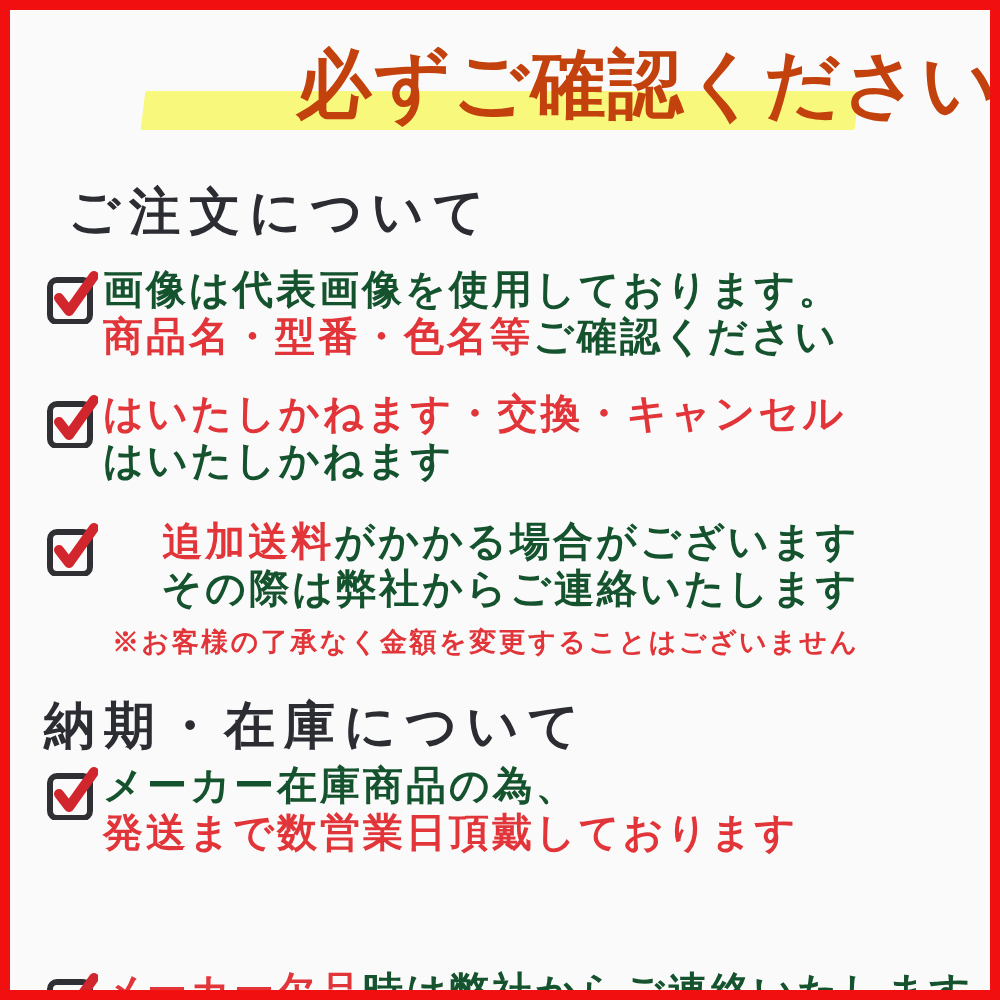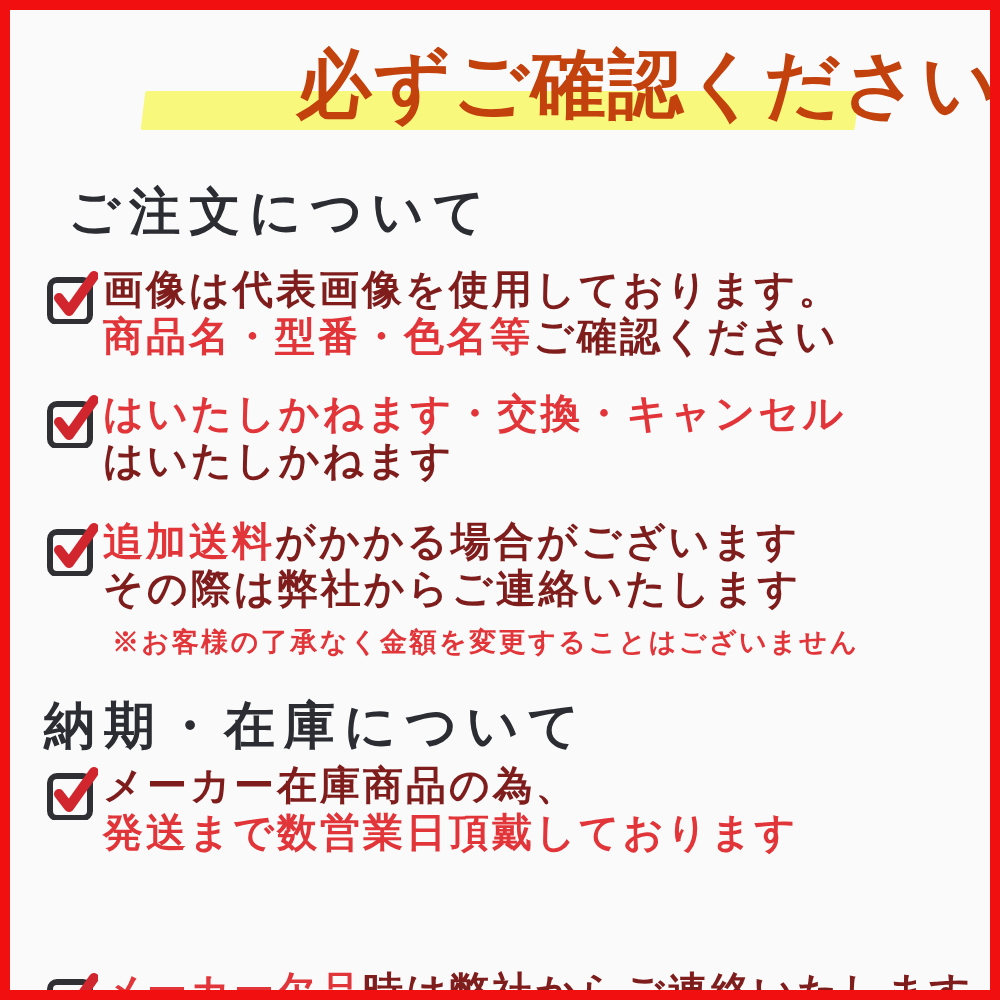--- a/index.html
+++ b/index.html
@@ -54,39 +54,39 @@
     letter-spacing: 9px;
     color: #2b2d33;
     white-space: nowrap;
   }
   #heading-orders { top: 183px; margin-left: 24px; }
   #heading-stock  { top: 697px; }
   
   .check-item { position: absolute; left: 46px; }
   #item-1 { top: 266px; }
   #item-2 { top: 390px; }
-  #item-3 { top: 518px; }
+  #item-3 { top: 518px; text-align: right; }
   #item-4 { top: 762px; }
   #item-5 { top: 932px; margin-top: 36px; }
   .cb-icon {
     position: absolute;
     left: 0;
     top: 2px;
     width: 52px;
     height: 56px;
   }
   .lines {
     margin-left: 57px;
     font-size: 40px;
     line-height: 47px;
     font-weight: 600;
     letter-spacing: 3px;
     white-space: nowrap;
   }
-  .seg-dark { color: #7f1d1d; font-family: Liberation Serif, serif; }
+  .seg-dark { color: #14532d; font-family: Liberation Serif, serif; }
   .seg-red  { color: #e23539; }
   .note {
     margin-left: 66px;
     margin-top: 14px;
     font-size: 27px;
     line-height: 1.2;
     font-weight: 600;
     letter-spacing: 2.5px;
     color: #e23539;
     white-space: nowrap;

